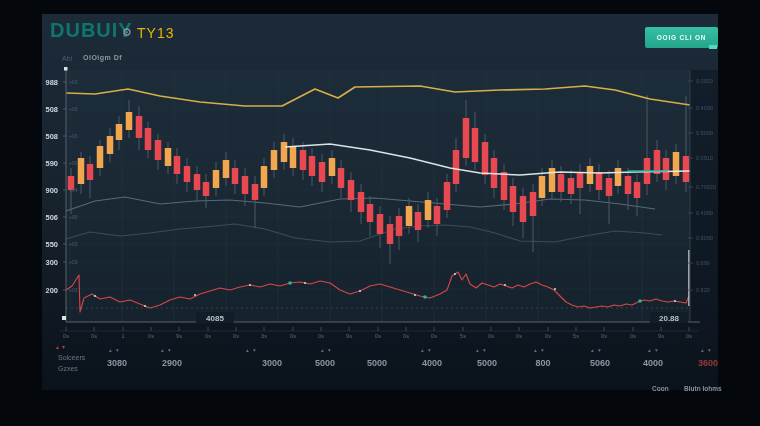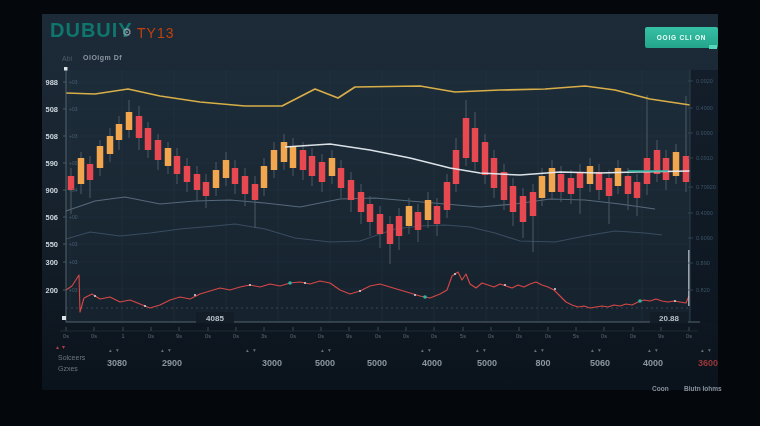--- a/index.html
+++ b/index.html
@@ -8,21 +8,21 @@
     background:#04070b;
     font-family:"Liberation Sans", sans-serif;
   }
   .panel{
     position:absolute;left:42px;top:14px;width:676px;height:376px;
     background:linear-gradient(180deg,#1d2b39 0%,#18242f 42%,#111b25 72%,#0a121b 100%);
   }
   .abs{position:absolute}
   .title{left:50px;top:19px;font-size:20px;font-weight:bold;color:#0f766e;letter-spacing:1px}
   .gear{left:122px;top:26px;color:#94a1ab;font-size:11px}
-  .symbol{left:137px;top:25px;color:#c2410c;font-size:14px;letter-spacing:1px}
+  .symbol{left:137px;top:25px;color:#eab308;font-size:14px;letter-spacing:1px}
   .toolbar-faint{left:62px;top:55px;font-size:7px;color:#4d5c67}
   .toolbar-label{left:83px;top:54px;font-size:7px;font-weight:bold;color:#8b97a1;letter-spacing:.5px}
   .btn{
     position:absolute;left:645px;top:27px;width:73px;height:21px;
     background:linear-gradient(180deg,#36c0a5,#23a48b);
     border:none;border-radius:2px;color:#ecfff9;
     font-size:6.5px;font-weight:bold;letter-spacing:.8px;
     font-family:"Liberation Sans", sans-serif;cursor:pointer;
   }
   .btn-notch{left:709px;top:45px;width:8px;height:4px;background:#56d7bc}

